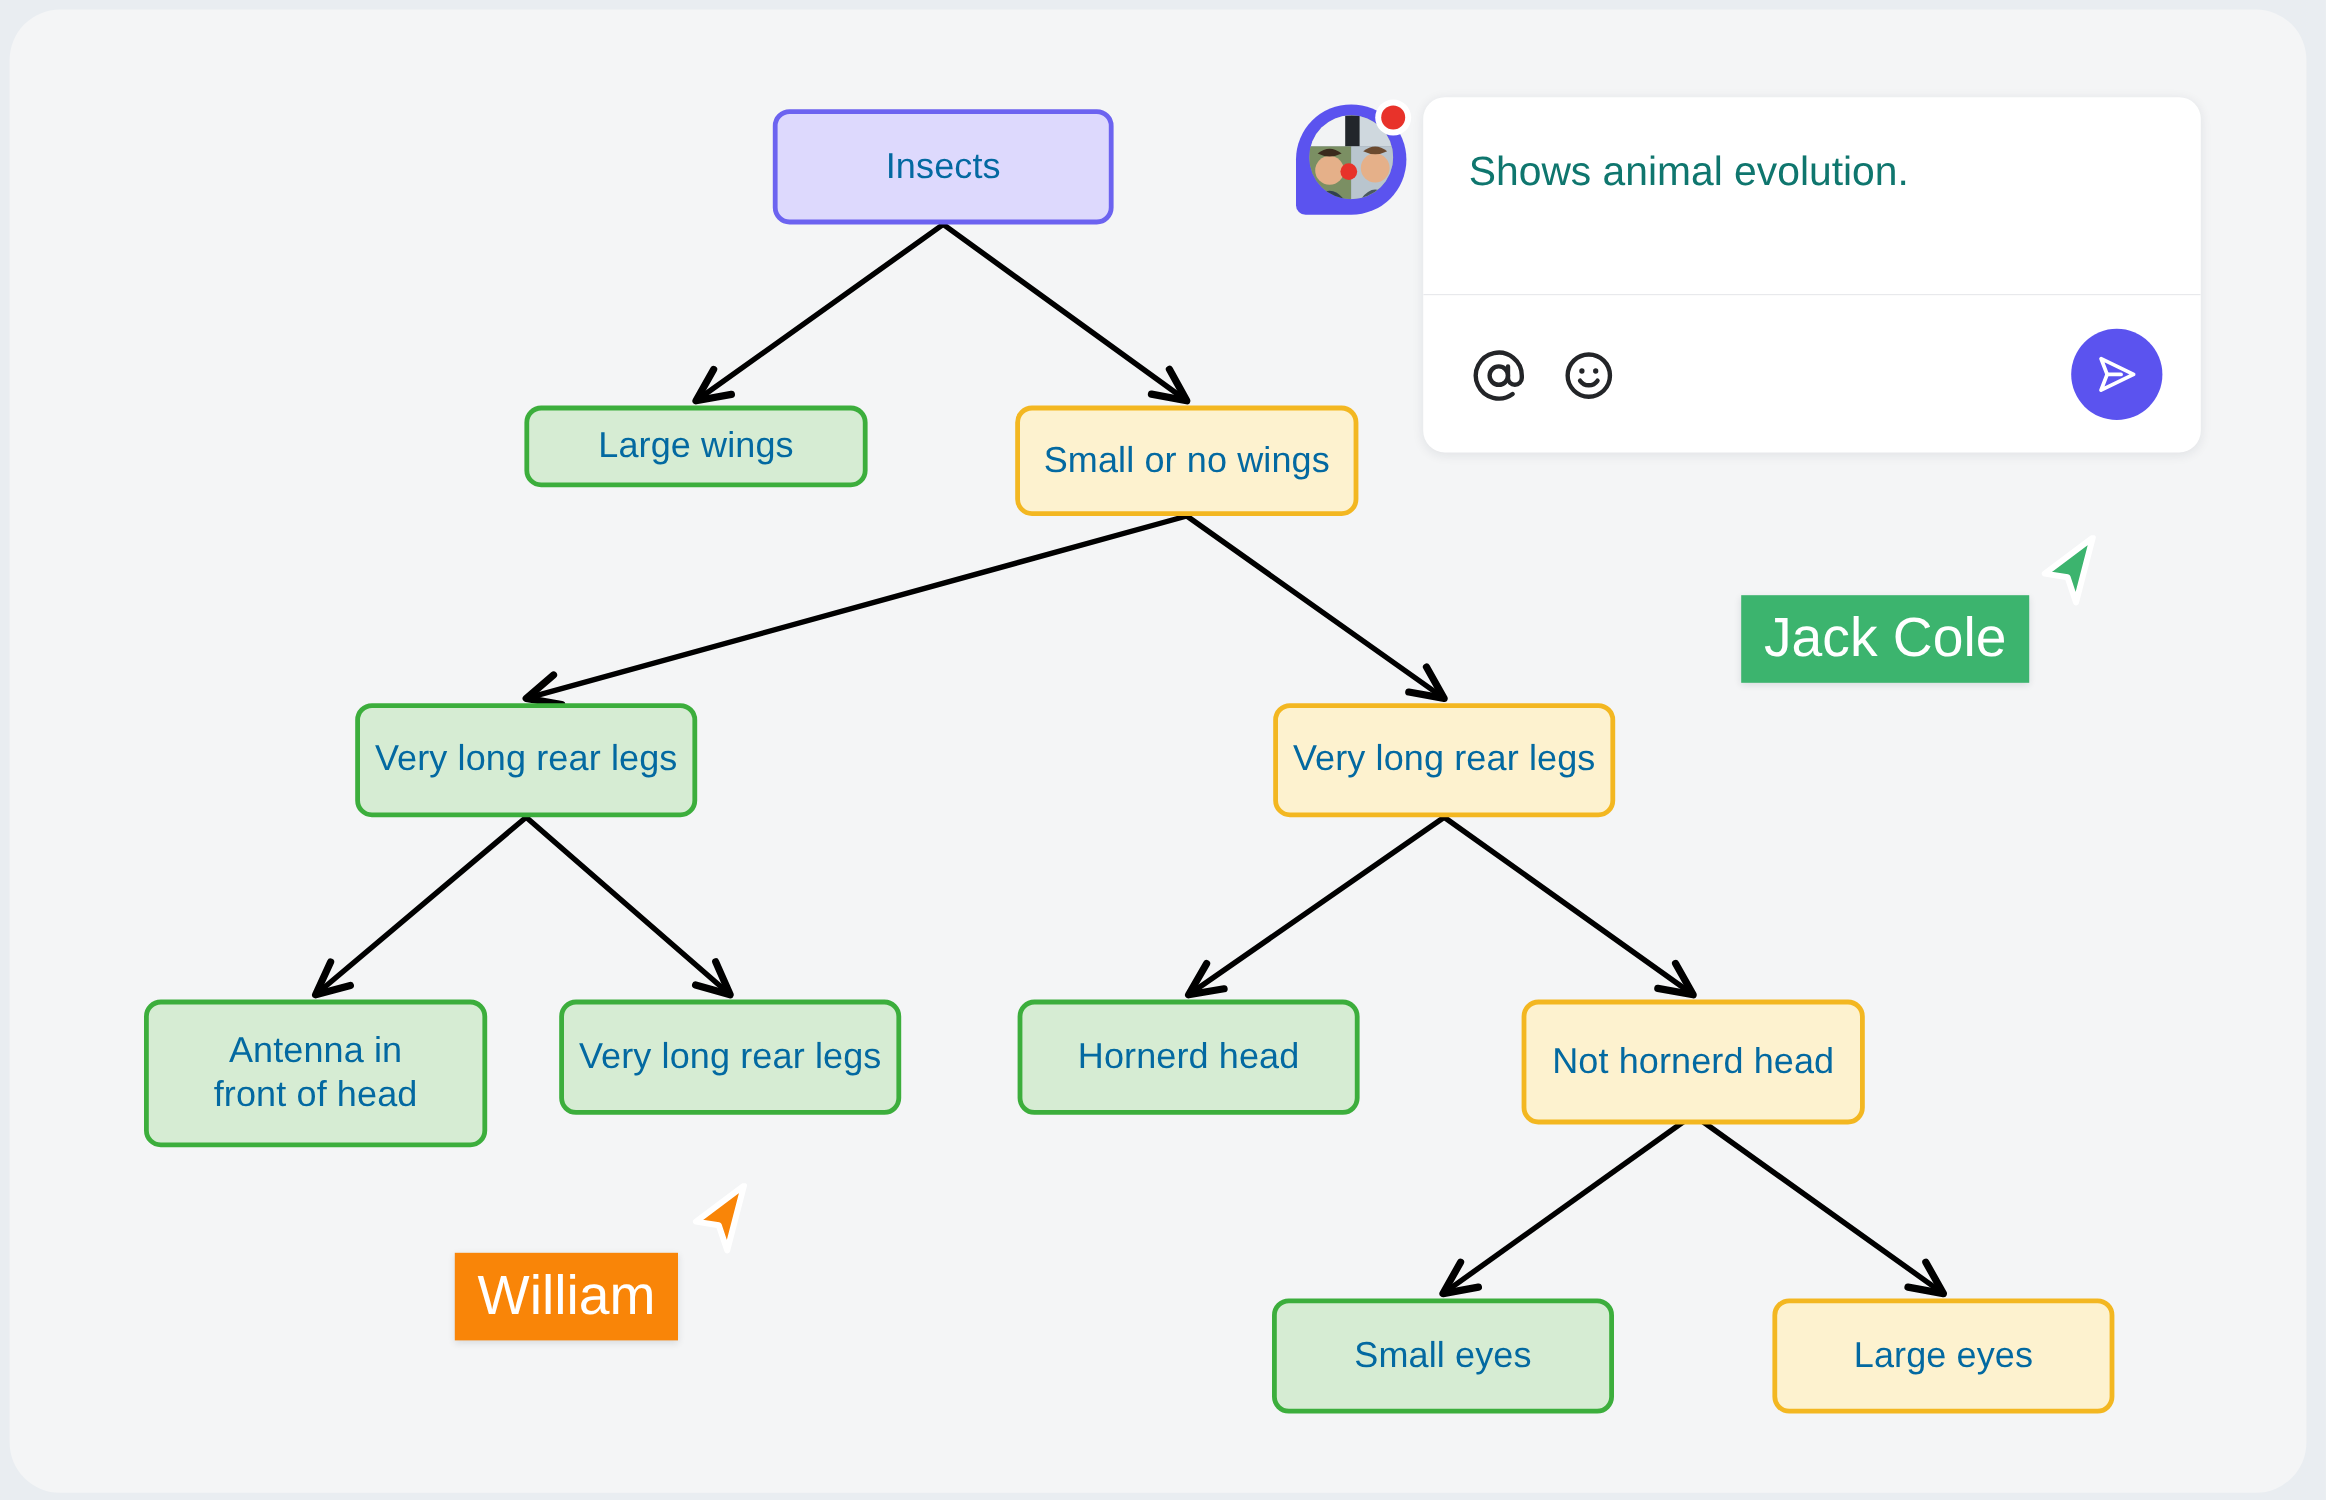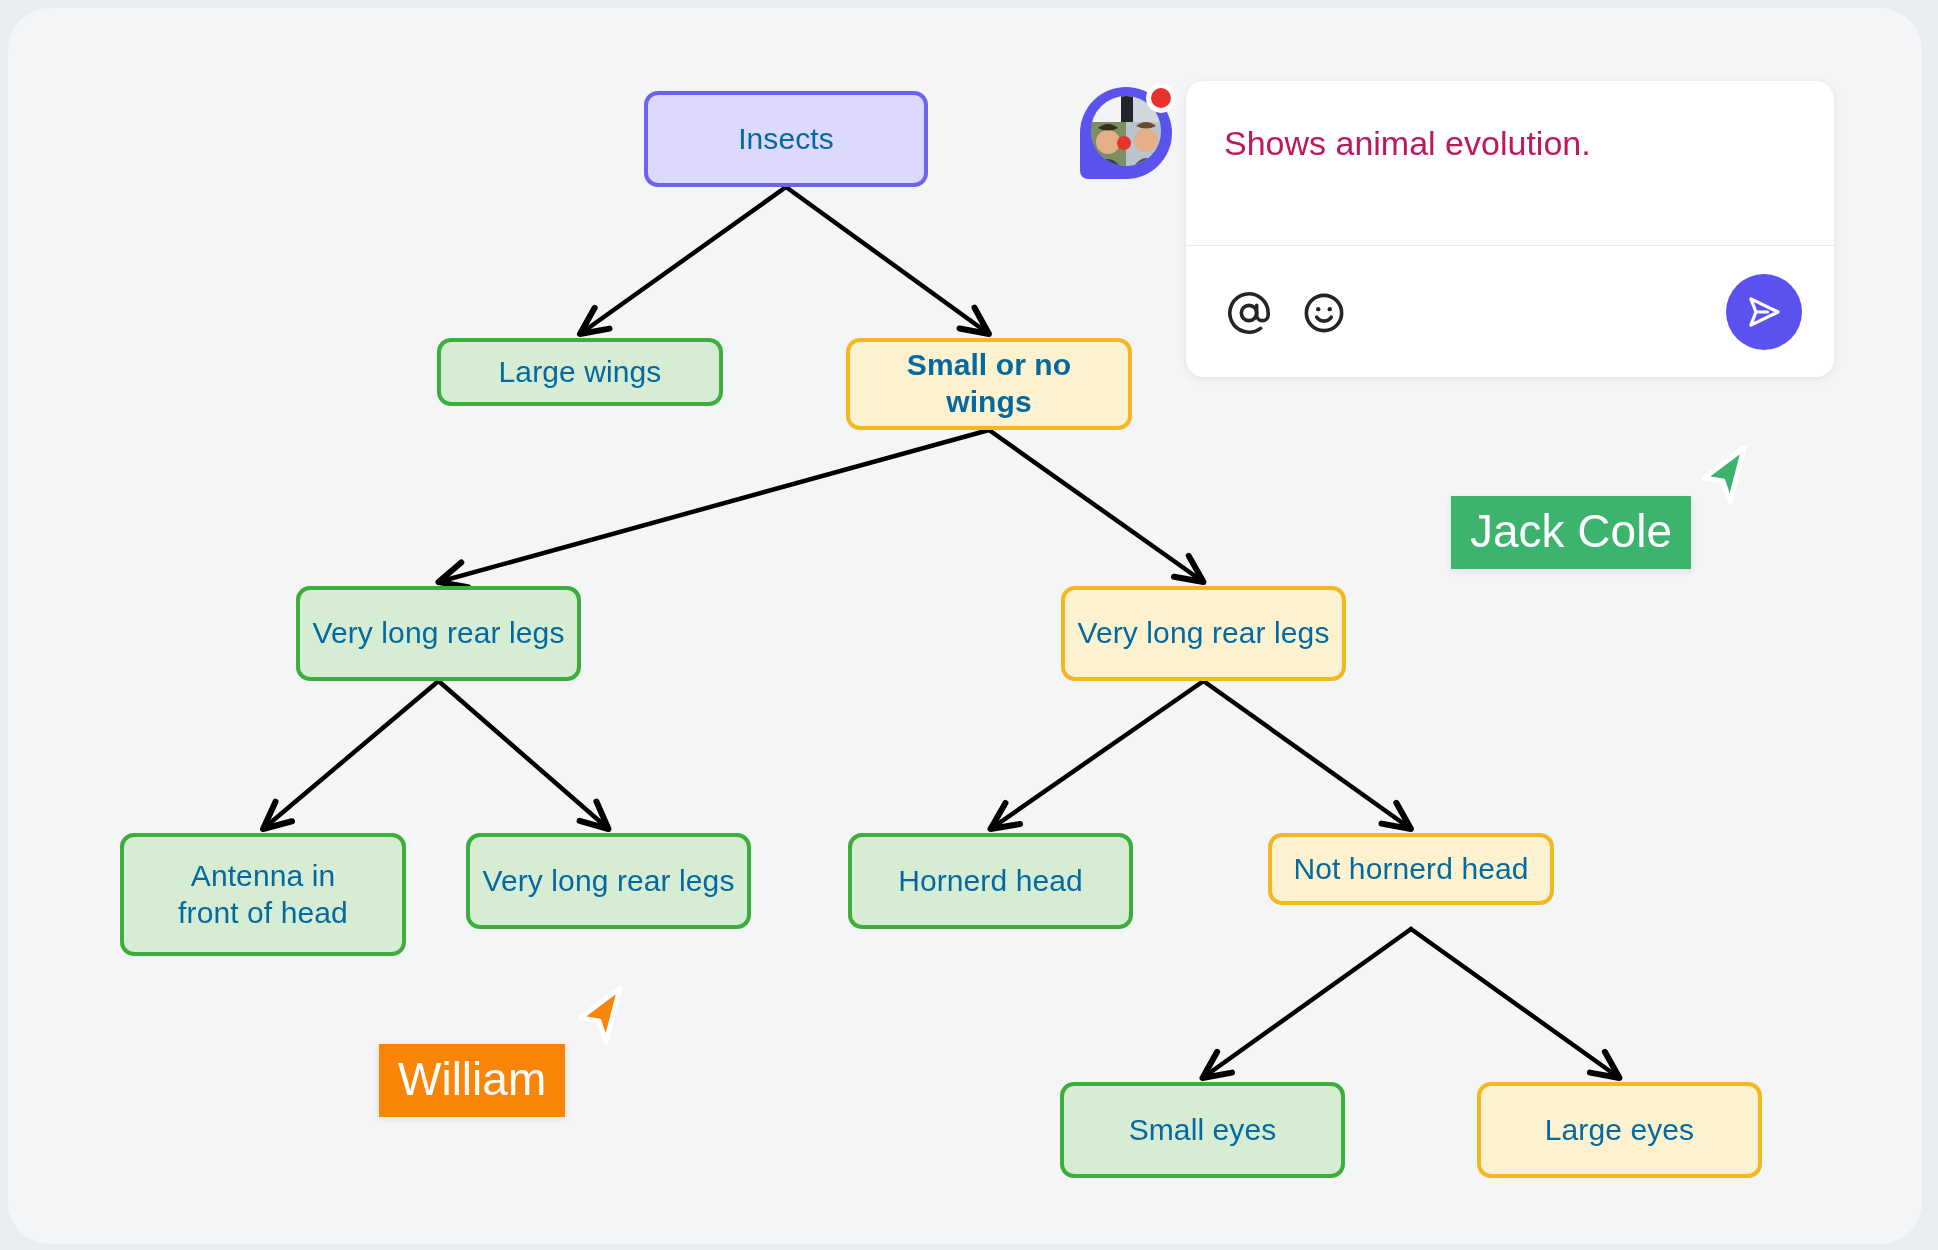--- a/index.html
+++ b/index.html
@@ -75,21 +75,21 @@
     border-radius: 18px;
     box-shadow: 0 2px 10px rgba(20,30,50,0.09);
     overflow: hidden;
   }
   #comment-text {
     position: absolute;
     left: 38px;
     top: 40px;
     right: 30px;
     font-size: 34px;
-    color: #be185d;
+    color: #0f766e;
     line-height: 1.3;
   }
   #comment-divider {
     position: absolute;
     left: 0;
     top: 164px;
     width: 100%;
     height: 1px;
     background: #e8e9ec;
   }
@@ -207,28 +207,28 @@
           <line x1="1403" y1="921" x2="1194.5" y2="1070"></line>
           <path d="M1209.1536958418753 1043.8223530818027 L1194.5 1070 L1224.0127493103332 1064.6150554185376" stroke-width="6"></path>
           <line x1="1403" y1="921" x2="1611.5" y2="1070"></line>
           <path d="M1581.9872506896668 1064.6150554185376 L1611.5 1070 L1596.8463041581247 1043.8223530818027" stroke-width="6"></path>
         </g>
     </svg>
 
     <div id="node-layer">
         <div class="node root" style="left: 636px; top: 83px; width: 284px; height: 96px;">Insects</div>
         <div class="node green" style="left: 429px; top: 330px; width: 286px; height: 68px; text-align: right;">Large wings</div>
-        <div class="node yellow" style="left: 838px; top: 330px; width: 286px; height: 92px; font-weight: bold;">Small or no wings</div>
+        <div class="node yellow" style="left: 838px; top: 330px; width: 286px; height: 92px;">Small or no wings</div>
         <div class="node green" style="left: 288px; top: 578px; width: 285px; height: 95px;">Very long rear legs</div>
         <div class="node yellow" style="left: 1053px; top: 578px; width: 285px; height: 95px;">Very long rear legs</div>
         <div class="node green" style="left: 112px; top: 825px; width: 286px; height: 123px;">Antenna in
 front of head</div>
         <div class="node green" style="left: 458px; top: 825px; width: 285px; height: 96px;">Very long rear legs</div>
         <div class="node green" style="left: 840px; top: 825px; width: 285px; height: 96px;">Hornerd head</div>
-        <div class="node yellow" style="left: 1260px; top: 825px; width: 286px; height: 72px;">Not hornerd head</div>
+        <div class="node yellow" style="left: 1260px; top: 825px; width: 286px; height: 104px;">Not hornerd head</div>
         <div class="node green" style="left: 1052px; top: 1074px; width: 285px; height: 96px;">Small eyes</div>
         <div class="node yellow" style="left: 1469px; top: 1074px; width: 285px; height: 96px;">Large eyes</div>
       </div>
 
     <div id="avatar">
       <div id="avatar-blob"></div>
       <div id="avatar-photo">
         <svg width="70" height="70" viewBox="0 0 70 70" xmlns="http://www.w3.org/2000/svg">
           <rect x="0" y="0" width="35" height="26" fill="#f2f3f4"></rect>
           <rect x="35" y="0" width="35" height="26" fill="#cfd8de"></rect>

